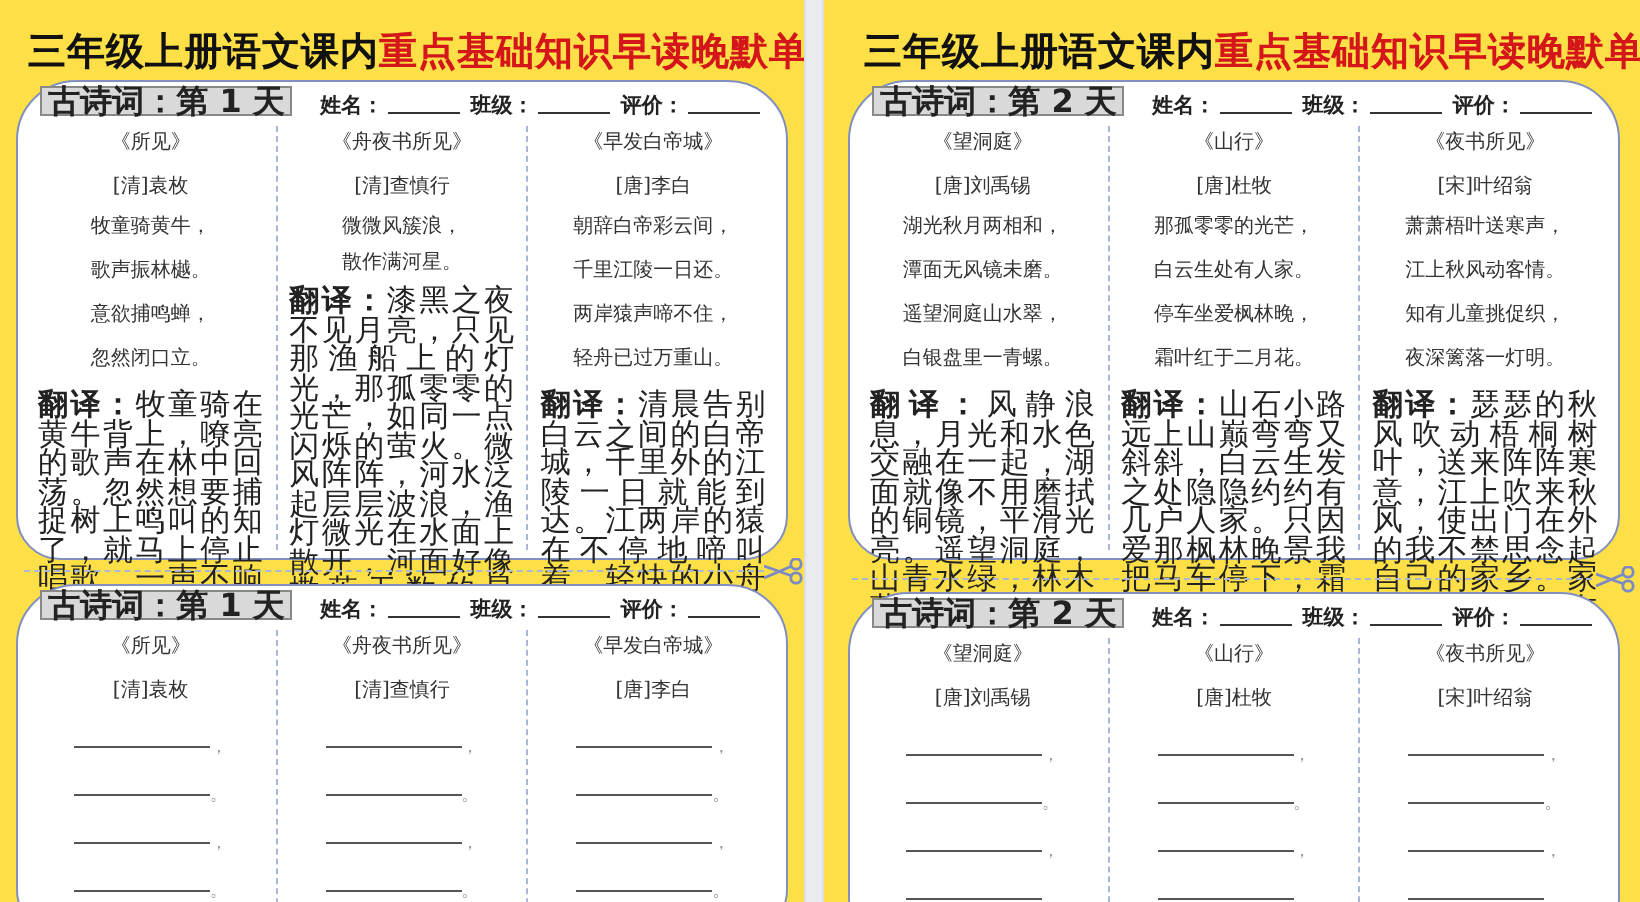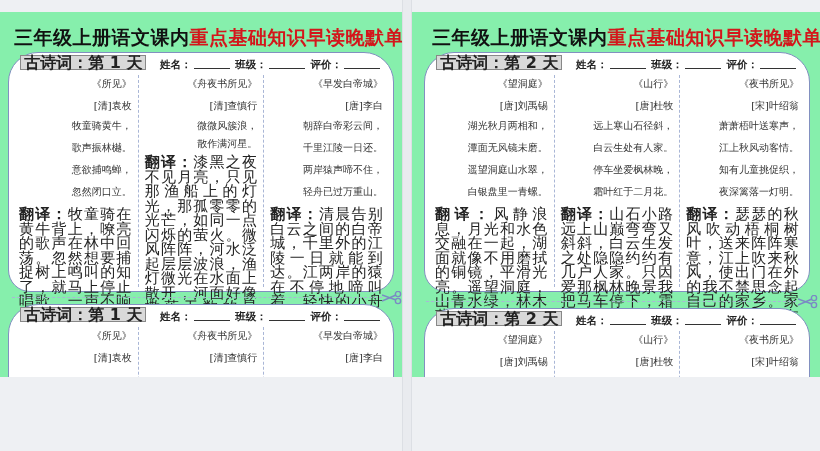--- a/index.html
+++ b/index.html
@@ -1,19 +1,19 @@
 <!DOCTYPE html>
 <html><head>
 <meta charset="utf-8">
 <style>
   * { box-sizing: border-box; margin: 0; padding: 0; }
   html, body { width: 820px; height: 451px; overflow: hidden; background: #eef0f3; }
   body { position: relative; font-family: "DejaVu Serif", "Liberation Serif", serif; color: #222; }
 
-  .page { position: absolute; top: 12px; height: 365px; background: #86efac; overflow: hidden; }
+  .page { position: absolute; top: 0; height: 451px; background: #fde047; overflow: hidden; }
   .page.left { left: 0; width: 402px; }
   .page.right { left: 412px; width: 408px; }
   .gutter { position: absolute; left: 402px; top: 0; width: 10px; height: 451px; background: #e9ebef; border-left: 1px solid #dcdfe4; border-right: 1px solid #dcdfe4; }
 
   .doc-title { position: absolute; top: 13px; left: 0; width: 100%; text-align: center; font-family: "DejaVu Sans", sans-serif; font-weight: bold; font-size: 19px; letter-spacing: 0.5px; white-space: nowrap; }
   .page.left .doc-title { left: 6px; text-align: left; padding-left: 8px; }
   .page.right .doc-title { text-align: left; padding-left: 20px; }
   .doc-title .black { color: #111; }
   .doc-title .red { color: #d4161b; }
 
@@ -23,21 +23,21 @@
   .page.left .card.c2 { left: 8px; top: 292px; width: 386px; height: 175px; border-top-left-radius: 30px; border-top-right-radius: 30px; }
   .page.right .card.c2 { left: 12px; top: 296px; width: 386px; height: 175px; border-top-left-radius: 30px; border-top-right-radius: 30px; }
 
   .card-header { position: absolute; top: 2px; left: 0; width: 100%; text-align: center; font-size: 10.5px; font-weight: bold; font-family: "DejaVu Sans", sans-serif; white-space: nowrap; }
   .day-tag { display: inline-block; background: #d9d9d9; border: 1px solid #888; padding: 0 3px; font-size: 16px; line-height: 13px; margin-right: 10px; }
   .blank { display: inline-block; width: 36px; border-bottom: 1px solid #333; margin: 0 2px; vertical-align: -1px; }
 
   .cols { position: absolute; top: 22px; left: 4px; right: 4px; bottom: 4px; display: flex; }
   .col { flex: 1; position: relative; padding: 0 6px; }
   .col + .col { border-left: 1.5px dashed #a9b6d6; }
-  .col .poem-title, .col .poem-author, .col .line { text-align: right; font-size: 10px; line-height: 14px; color: #333; }
+  .col .poem-title, .col .poem-author, .col .line { text-align: center; font-size: 10px; line-height: 14px; color: #333; }
   .poem-title { margin-top: 2px; }
   .poem-author { margin-top: 8px; }
   .lines { margin-top: 6px; }
   .line { margin-bottom: 8px; font-weight: 500; }
   .lines.tight .line { margin-bottom: 4px; }
   .translation { font-size: 15px; line-height: 14.5px; text-align: justify; margin-top: 4px; color: #222; letter-spacing: 0.3px; }
   .translation .label { font-weight: bold; }
 
   .blank-line { text-align: center; font-size: 10px; color: #777; margin-bottom: 11px; white-space: nowrap; }
   .blank-line .bar { display: inline-block; width: 68px; border-bottom: 1px solid #555; vertical-align: 2px; }
@@ -176,21 +176,21 @@
           <div class="line">潭面无风镜未磨。</div>
           <div class="line">遥望洞庭山水翠，</div>
           <div class="line">白银盘里一青螺。</div>
         </div>
         <div class="translation"><span class="label">翻译：</span><span>风静浪息，月光和水色交融在一起，湖面就像不用磨拭的铜镜，平滑光亮。遥望洞庭，山青水绿，林木葱茏的洞庭山耸立在泛着白光的洞庭湖里，就像白银盘里的一只青螺。</span></div>
       </div>
       <div class="col">
         <div class="poem-title">《山行》</div>
         <div class="poem-author">[唐]杜牧</div>
         <div class="lines">
-          <div class="line">远上寒山石径斜，</div>
+          <div class="line">那孤零零的光芒，</div>
           <div class="line">白云生处有人家。</div>
           <div class="line">停车坐爱枫林晚，</div>
           <div class="line">霜叶红于二月花。</div>
         </div>
         <div class="translation"><span class="label">翻译：</span><span>山石小路远上山巅弯弯又斜斜，白云生发之处隐隐约约有几户人家。只因爱那枫林晚景我把马车停下，霜染的枫叶胜过鲜艳二月的花。</span></div>
       </div>
       <div class="col">
         <div class="poem-title">《夜书所见》</div>
         <div class="poem-author">[宋]叶绍翁</div>
         <div class="lines">

